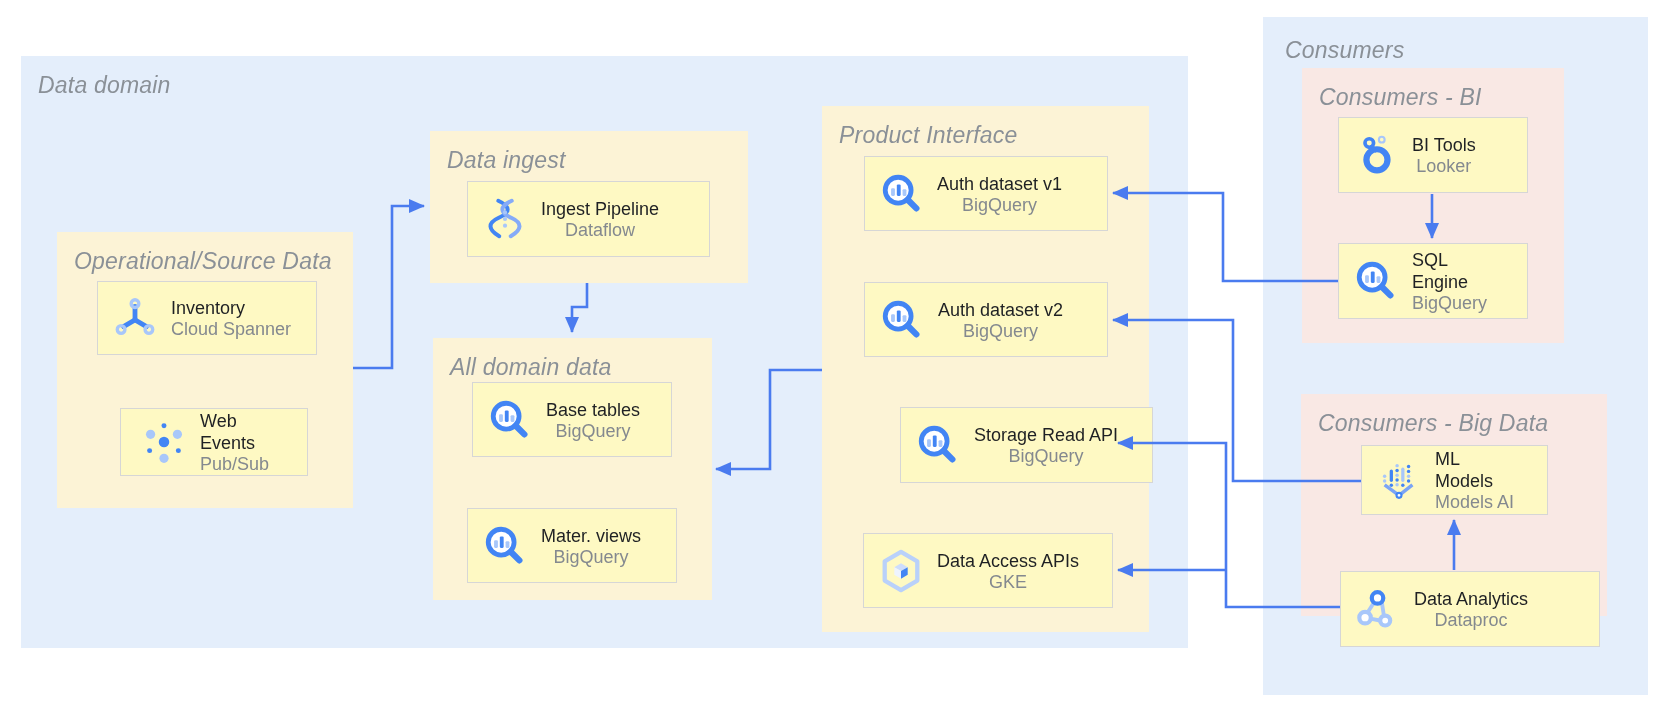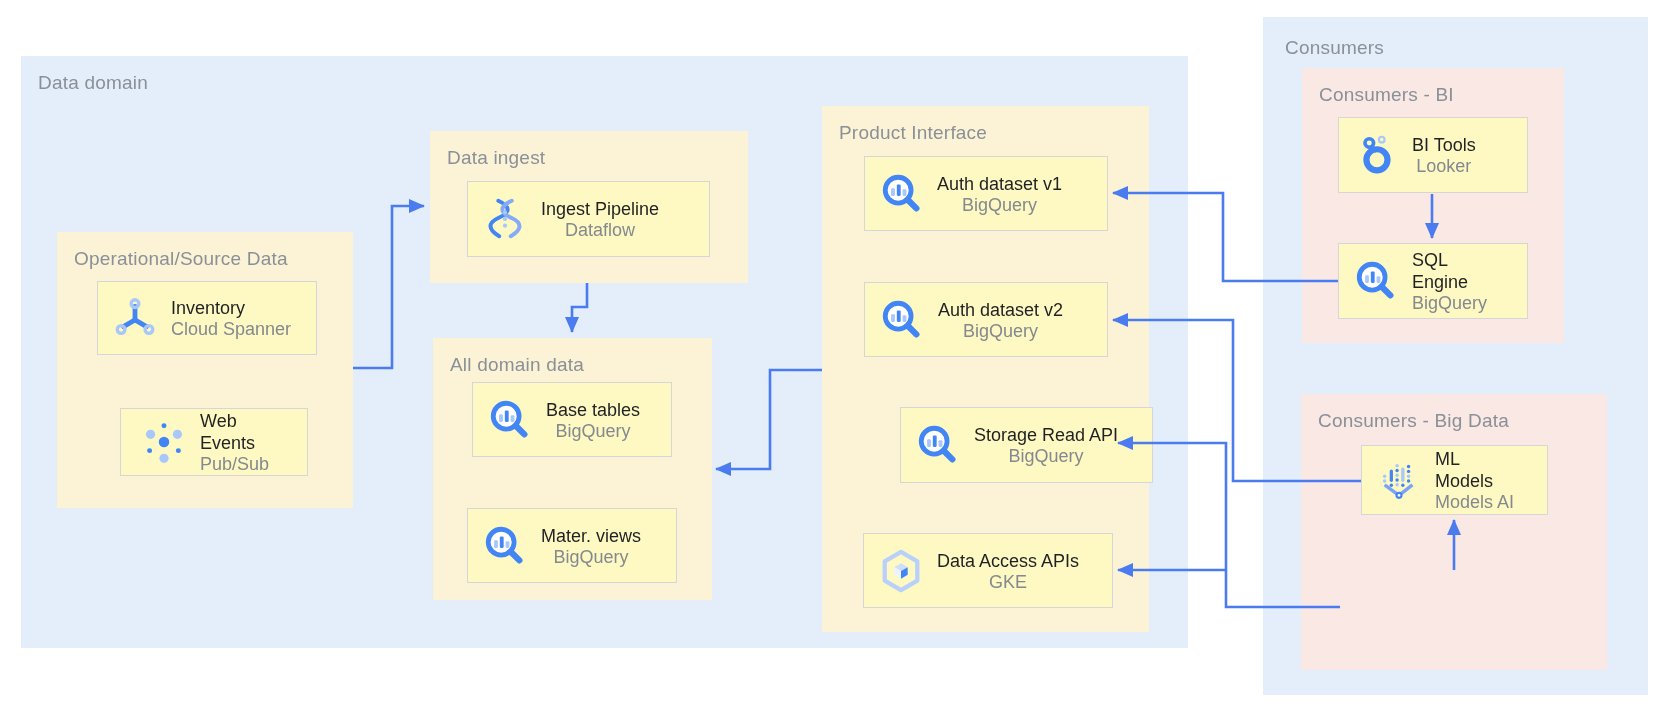--- a/index.html
+++ b/index.html
@@ -15,22 +15,22 @@
   html,body{margin:0;padding:0;background:#fff;}
   .canvas{
     position:relative;width:1664px;height:716px;background:#fff;
     font-family:"Liberation Sans", sans-serif;overflow:hidden;
   }
   .region{position:absolute;background:var(--container-blue);}
   .group{position:absolute;}
   .group.yellow{background:var(--group-yellow);}
   .group.pink{background:var(--group-pink);}
   .zone-label{
-    position:absolute;left:17px;top:16px;font-size:19px;color:var(--label-gray);
-    letter-spacing:.2px;white-space:nowrap;
+    position:absolute;left:17px;top:16px;font-size:23px;color:var(--label-gray);
+    letter-spacing:.2px;white-space:nowrap;font-style:italic;
   }
   .card{
     position:absolute;background:#fef9c3;border:1px solid var(--card-border);
     display:flex;align-items:center;gap:13px;padding:0 8px 0 14px;box-sizing:border-box;
   }
   .card .icon{flex:0 0 auto;width:46px;height:46px;}
   .card .txt{display:flex;flex-direction:column;justify-content:center;}
   .card .title{font-size:18px;color:var(--title-dark);line-height:22px;}
   .card .sub{font-size:18px;color:var(--subtitle-gray);line-height:20px;text-align:center;}
   .card .txt.narrow .title{max-width:64px;}
@@ -238,29 +238,38 @@
         <svg class="icon">
             <use href="#i-bigquery"></use>
           </svg>
         <div class="txt narrow">
           <span class="title">SQL Engine</span>
           <span class="sub">BigQuery</span>
         </div>
       </div>
     </div>
 
-    <div class="group pink" style="left:38px;top:377px;width:306px;height:276px;">
+    <div class="group pink" style="left:38px;top:377px;width:306px;height:222px;">
       <div class="zone-label">Consumers - Big Data</div>
       <div class="card" style="left:60px;top:51px;width:187px;height:70px;">
         <svg class="icon">
             <use href="#i-vertex"></use>
           </svg>
         <div class="txt narrow">
           <span class="title">ML Models</span>
           <span class="sub">Models AI</span>
+        </div>
+      </div>
+      <div class="card" style="left:39px;top:177px;width:260px;height:76px;">
+        <svg class="icon">
+            <use href="#i-dataproc"></use>
+          </svg>
+        <div class="txt">
+          <span class="title">Data Analytics</span>
+          <span class="sub">Dataproc</span>
         </div>
       </div>
     </div>
   </div>
 
   <svg class="edges" width="1664" height="716" viewBox="0 0 1664 716">
     <defs>
       <marker id="ah" markerUnits="userSpaceOnUse" markerWidth="20" markerHeight="16" refX="15" refY="7" orient="auto">
         <path class="arrowhead" d="M0,0 L16,7 L0,14 Z"></path>
       </marker>

